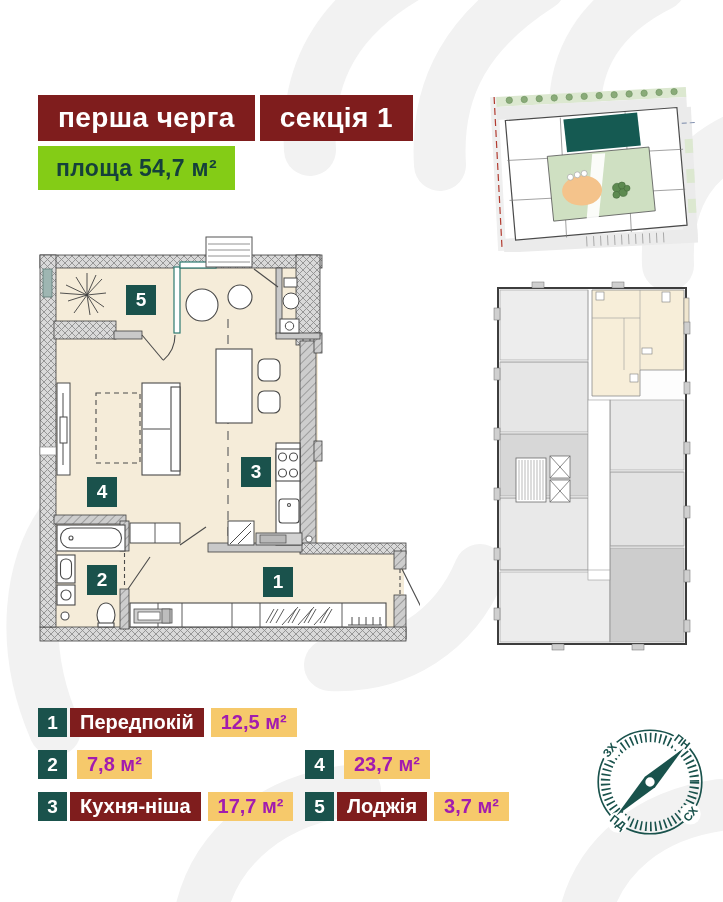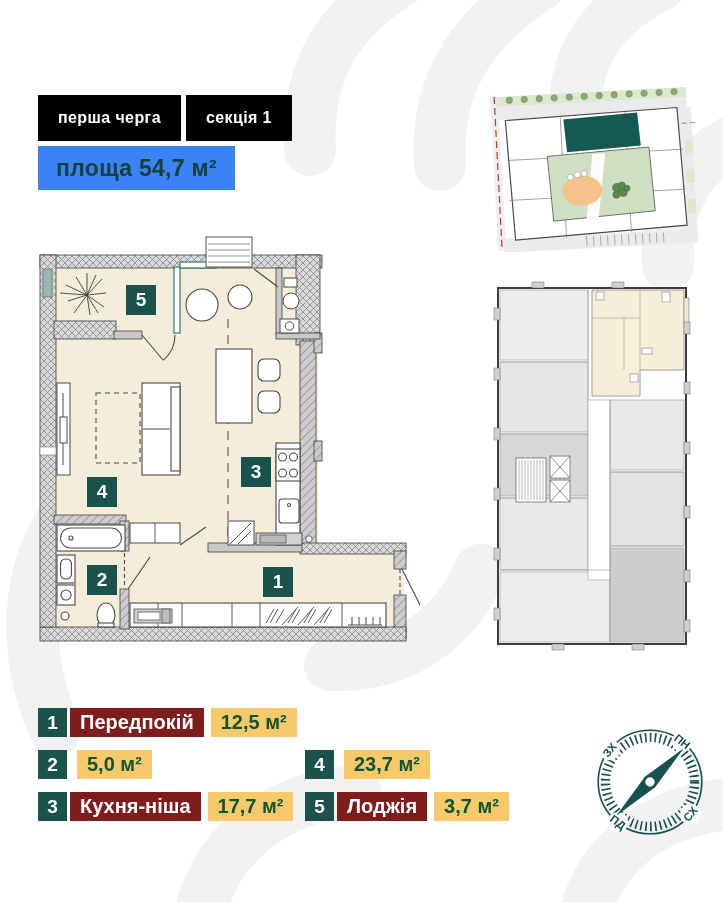--- a/index.html
+++ b/index.html
@@ -4,40 +4,40 @@
 <style>
   html,body{margin:0;padding:0;}
   .page{position:relative;width:723px;height:902px;background:#ffffff;overflow:hidden;
         font-family:"Liberation Sans",sans-serif;}
   .wm{position:absolute;left:0;top:0;z-index:0;}
   .content{position:relative;z-index:1;}
 
   
   .header{position:absolute;left:38px;top:95px;display:flex;flex-direction:column;gap:5px;}
   .hrow{display:flex;gap:5px;}
-  .badge-teal{background:#000000;color:#ffffff;font-weight:700;font-size:16px;
+  .badge-teal{background:#7f1d1d;color:#ffffff;font-weight:700;font-size:28px;
               letter-spacing:.4px;padding:10px 20px;line-height:26px;}
-  .badge-yellow{background:#3b82f6;color:#15403b;font-weight:700;font-size:23px;
+  .badge-yellow{background:#84cc16;color:#15403b;font-weight:700;font-size:23px;
                 letter-spacing:.3px;padding:9px 18px;line-height:26px;align-self:flex-start;}
 
   
   .floorplan{position:absolute;left:30px;top:235px;width:390px;height:430px;}
   .room-badge{position:absolute;width:30px;height:30px;background:#1a524c;color:#fff;
               font-size:19px;font-weight:700;text-align:center;line-height:30px;}
 
   .siteplan{position:absolute;left:488px;top:84px;width:210px;height:168px;}
   .keyplan{position:absolute;left:492px;top:278px;width:200px;height:375px;}
 
   
   .legend-item{position:absolute;display:flex;align-items:stretch;}
   .num-box{width:29px;background:#1a524c;color:#fff;font-size:19px;font-weight:700;
            display:flex;align-items:center;justify-content:center;margin-right:3px;}
   .label-box{background:#7f1d1d;color:#fff;font-size:20px;font-weight:700;
              padding:3px 10px;line-height:23px;}
-  .area-box{background:#f6c96b;color:#14532d;font-size:20px;font-weight:700;
+  .area-box{background:#f6c96b;color:#a21caf;font-size:20px;font-weight:700;
             padding:3px 10px;line-height:23px;margin-left:7px;}
 
   .compass{position:absolute;left:592px;top:724px;width:116px;height:116px;}
   .cmp-label{font-size:11px;font-weight:700;fill:#19524c;}
 </style>
 </head>
 <body>
 
 <div class="page">
 
@@ -350,21 +350,21 @@
     </div>
 
     <div>
       <div class="legend-item" style="left:38px;top:708px;">
         <div class="num-box">1</div>
         <div class="label-box">Передпокій</div>
         <div class="area-box">12,5 м²</div>
       </div>
       <div class="legend-item" style="left:38px;top:750px;">
         <div class="num-box">2</div>
-        <div class="area-box">5,0 м²</div>
+        <div class="area-box">7,8 м²</div>
       </div>
       <div class="legend-item" style="left:38px;top:792px;">
         <div class="num-box">3</div>
         <div class="label-box">Кухня-ніша</div>
         <div class="area-box">17,7 м²</div>
       </div>
       <div class="legend-item" style="left:305px;top:750px;">
         <div class="num-box">4</div>
         <div class="area-box">23,7 м²</div>
       </div>

